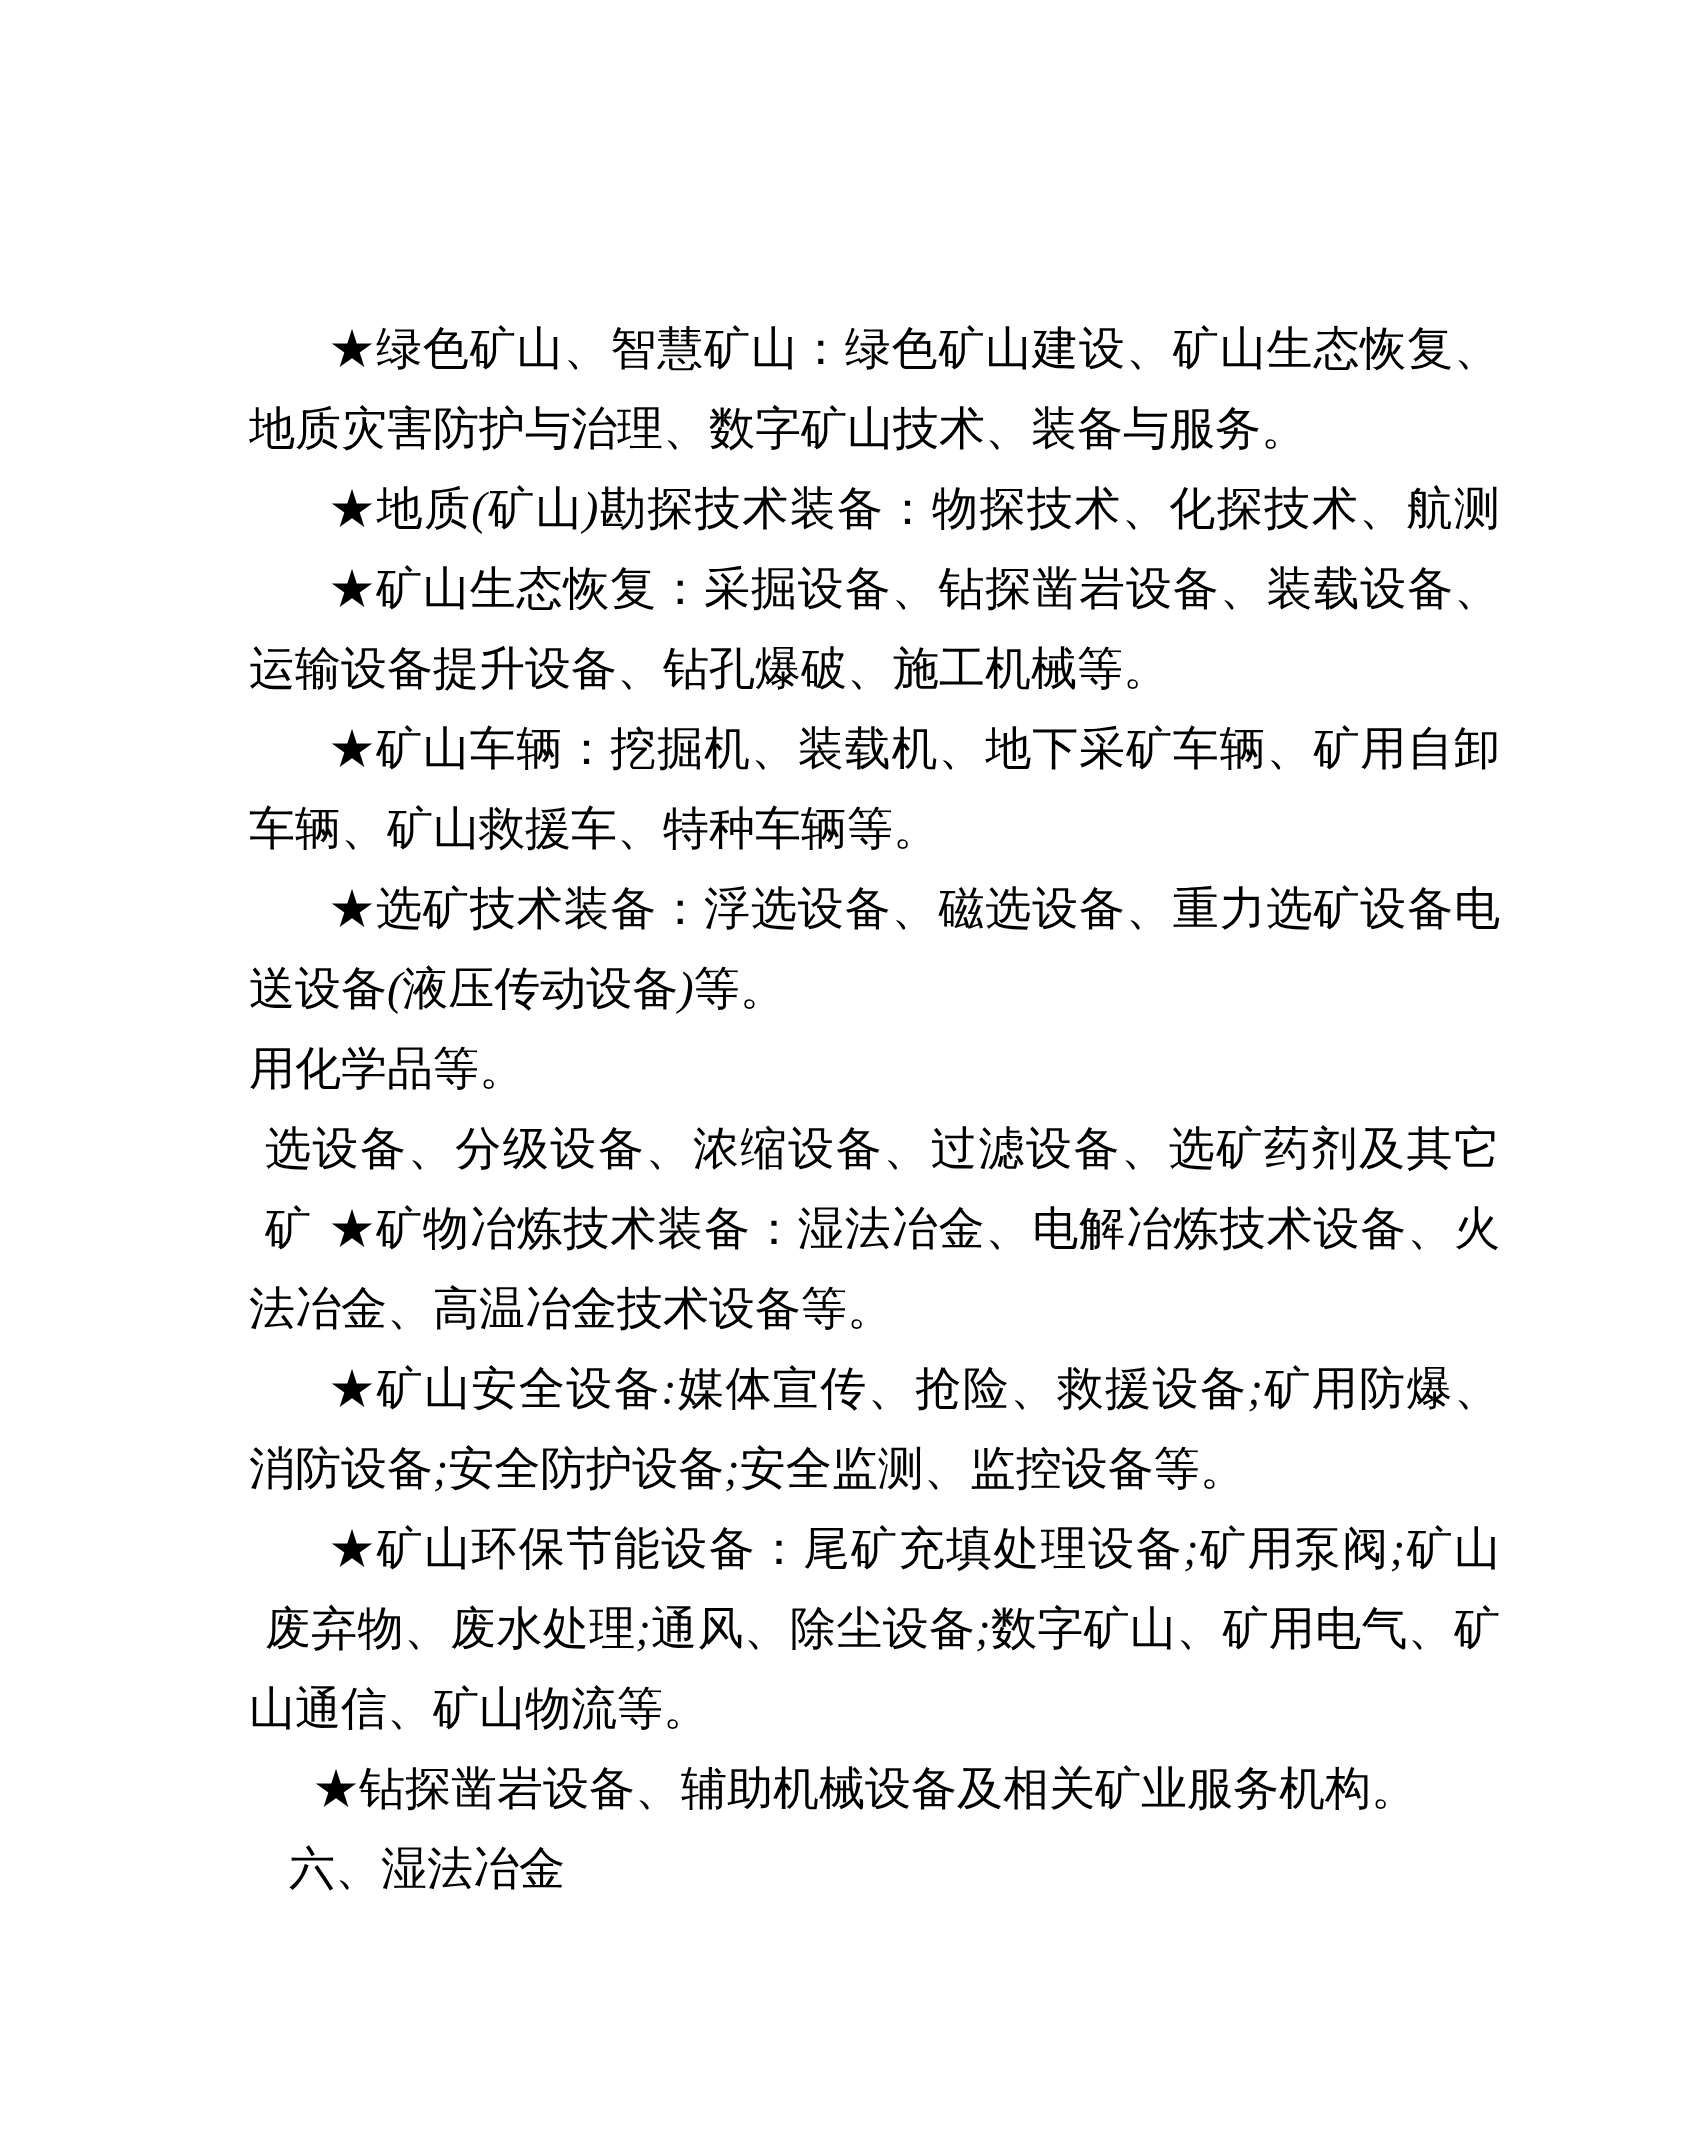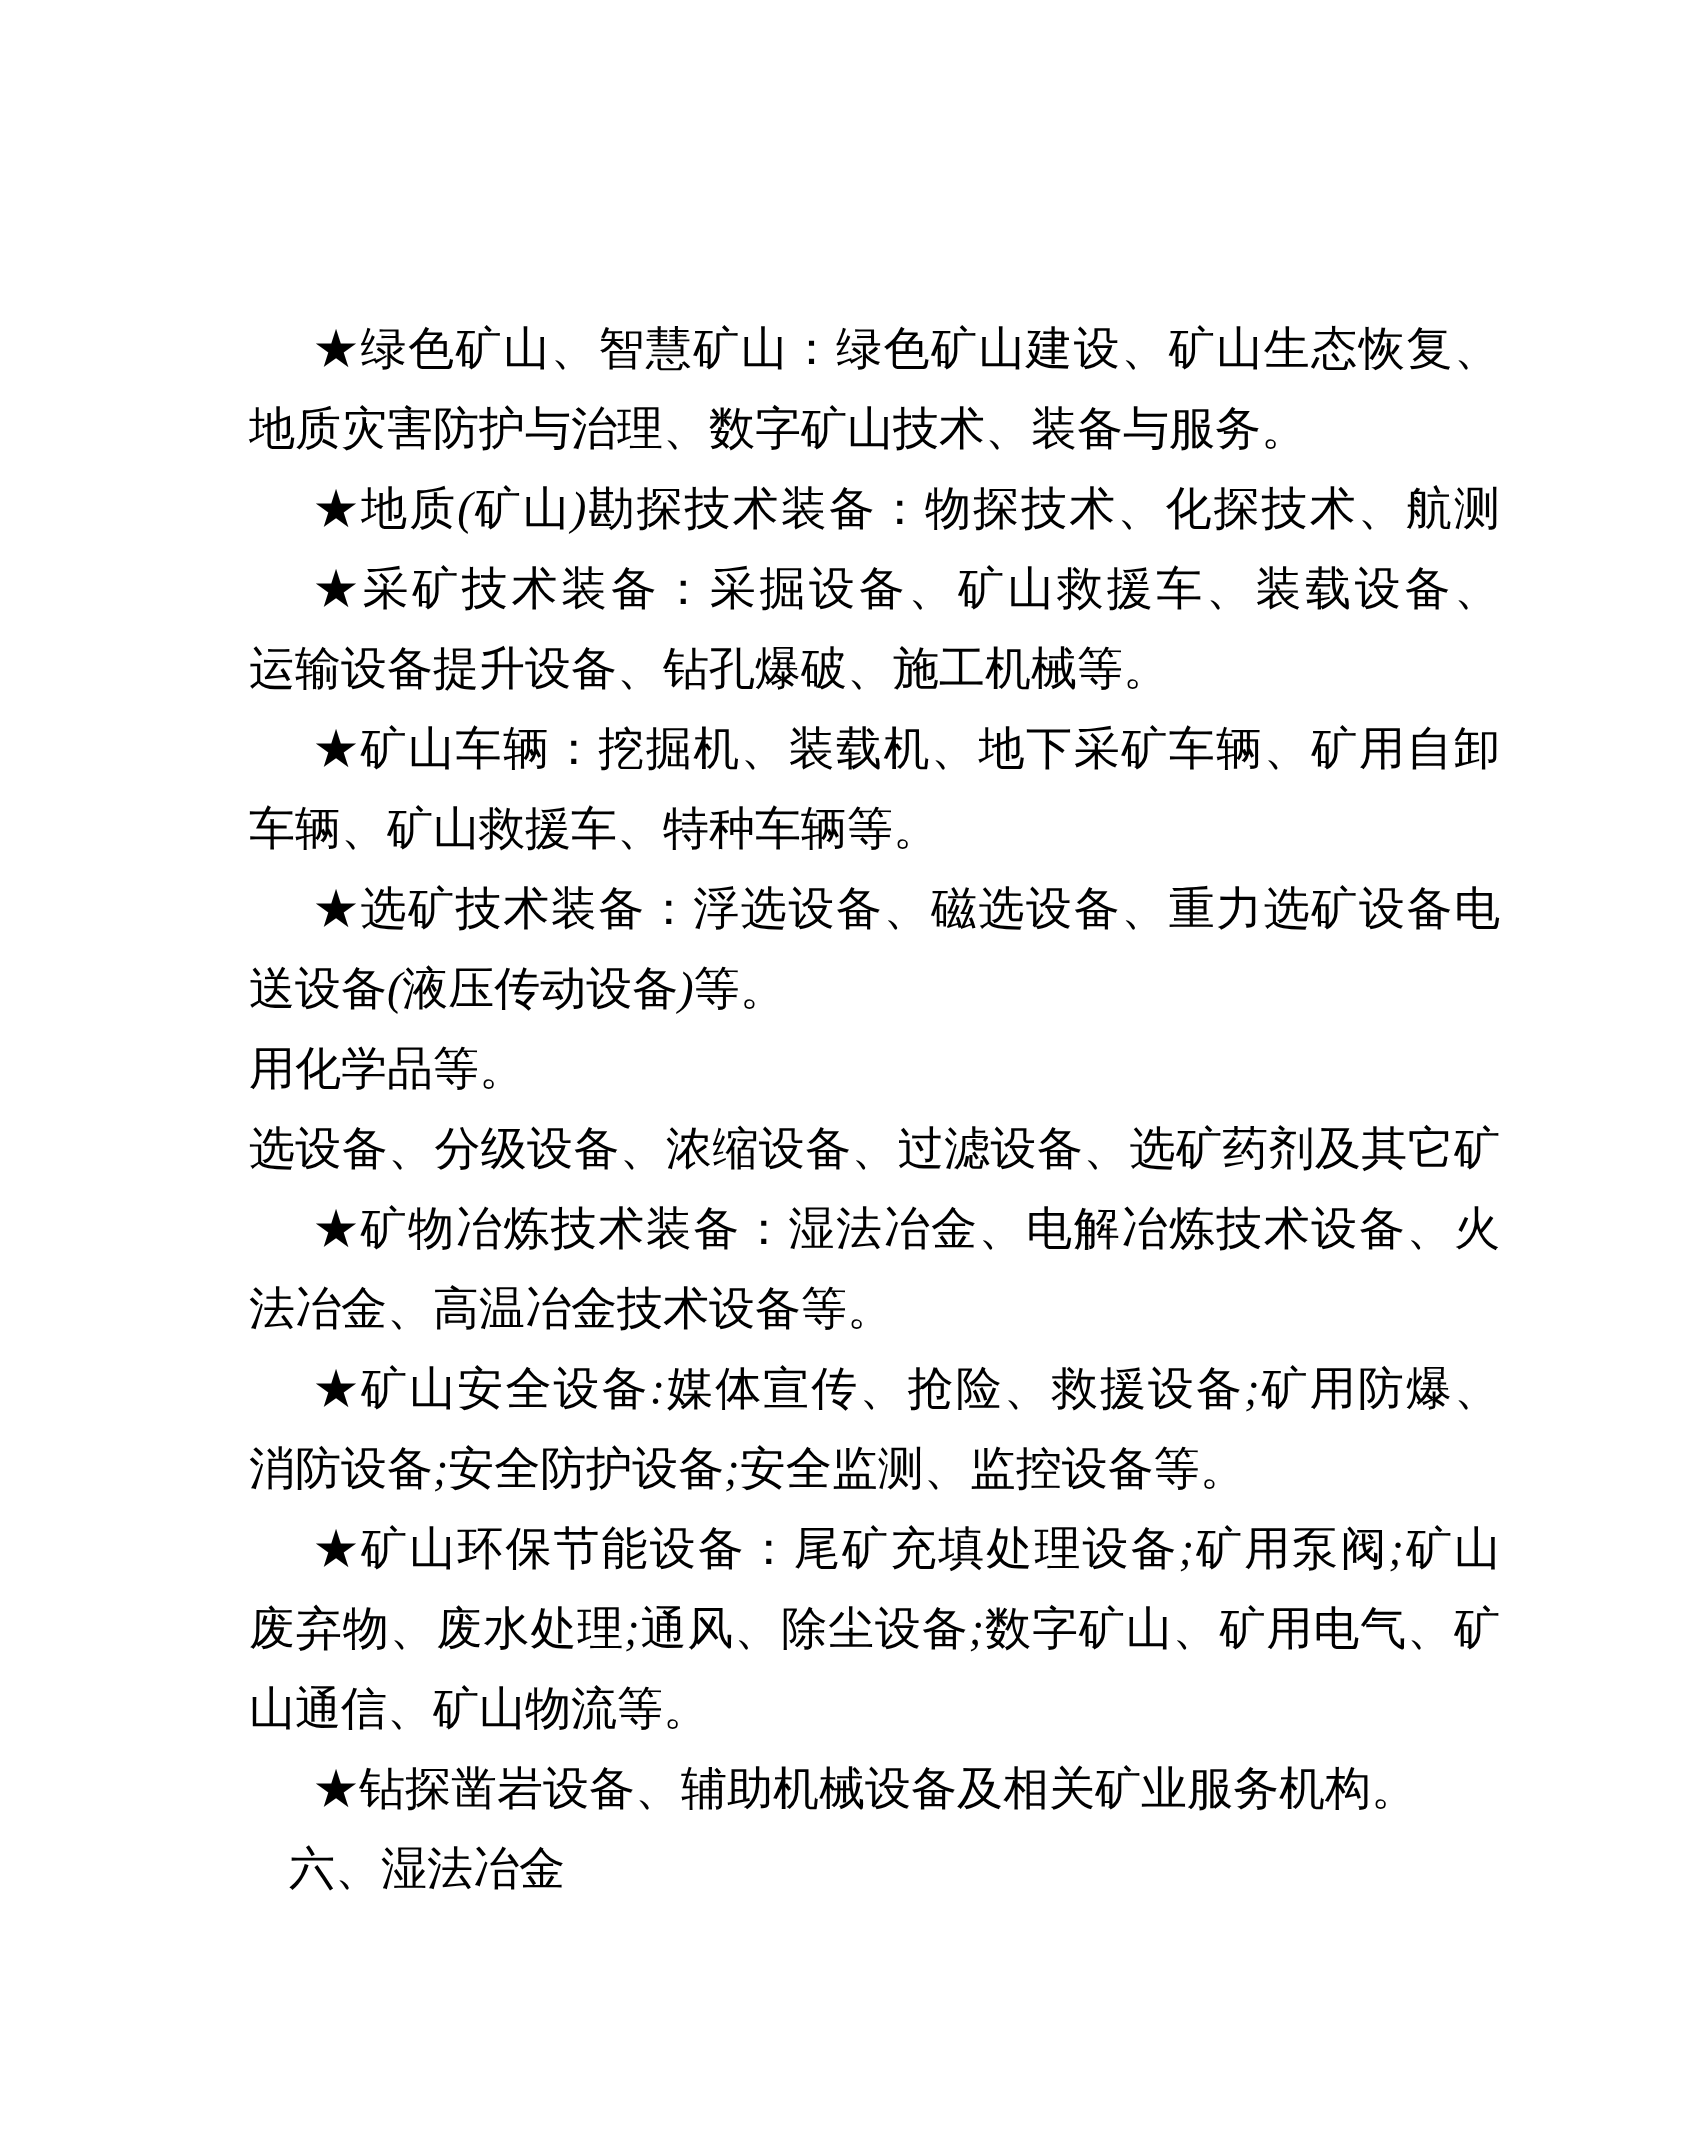--- a/index.html
+++ b/index.html
@@ -28,37 +28,38 @@
     height: 80px;
     text-align: left;
     
     font-style: oblique 7deg;
     letter-spacing: 0;
     white-space: normal;
   }
   .line.justify {
     text-align: justify;
     text-align-last: justify;
+    margin-left: 16px;
   }
   .line.indent-paragraph {
     text-indent: 64px;
   }
   .line.indent-heading {
     text-indent: 40px;
   }
 </style>
 </head>
 <body>
 
 <div class="page" style="background: rgb(255, 255, 255); color: rgb(0, 0, 0);">
   <div class="content">
       <div class="line justify indent-paragraph">★绿色矿山、智慧矿山：绿色矿山建设、矿山生态恢复、</div>
       <div class="line">地质灾害防护与治理、数字矿山技术、装备与服务。</div>
       <div class="line justify indent-paragraph">★地质(矿山)勘探技术装备：物探技术、化探技术、航测</div>
-      <div class="line justify indent-paragraph">★采矿技术装备：采掘设备、矿山救援车、装载设备、</div>
+      <div class="line justify indent-paragraph">★矿山生态恢复：采掘设备、钻探凿岩设备、装载设备、</div>
       <div class="line">运输设备提升设备、钻孔爆破、施工机械等。</div>
       <div class="line justify indent-paragraph">★矿山车辆：挖掘机、装载机、地下采矿车辆、矿用自卸</div>
       <div class="line">车辆、矿山救援车、特种车辆等。</div>
       <div class="line justify indent-paragraph">★选矿技术装备：浮选设备、磁选设备、重力选矿设备电</div>
       <div class="line">送设备(液压传动设备)等。</div>
       <div class="line">用化学品等。</div>
       <div class="line justify">选设备、分级设备、浓缩设备、过滤设备、选矿药剂及其它矿</div>
       <div class="line justify indent-paragraph">★矿物冶炼技术装备：湿法冶金、电解冶炼技术设备、火</div>
       <div class="line">法冶金、高温冶金技术设备等。</div>
       <div class="line justify indent-paragraph">★矿山安全设备:媒体宣传、抢险、救援设备;矿用防爆、</div>

